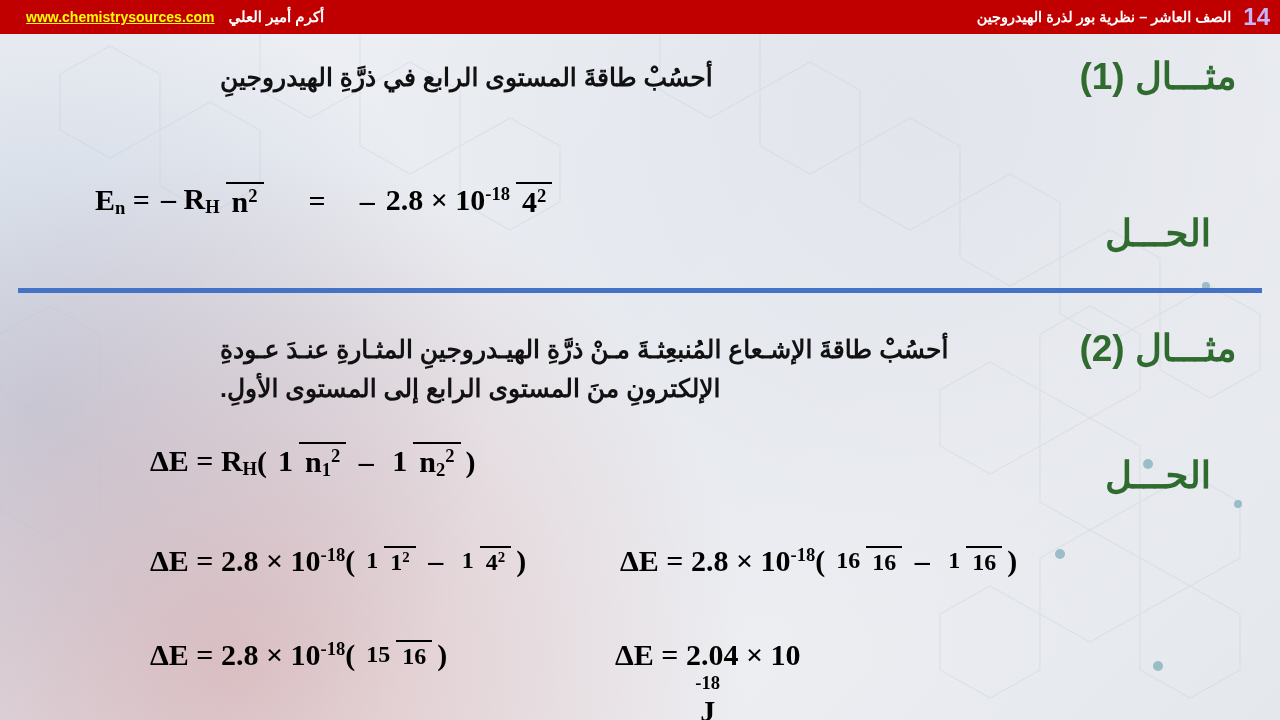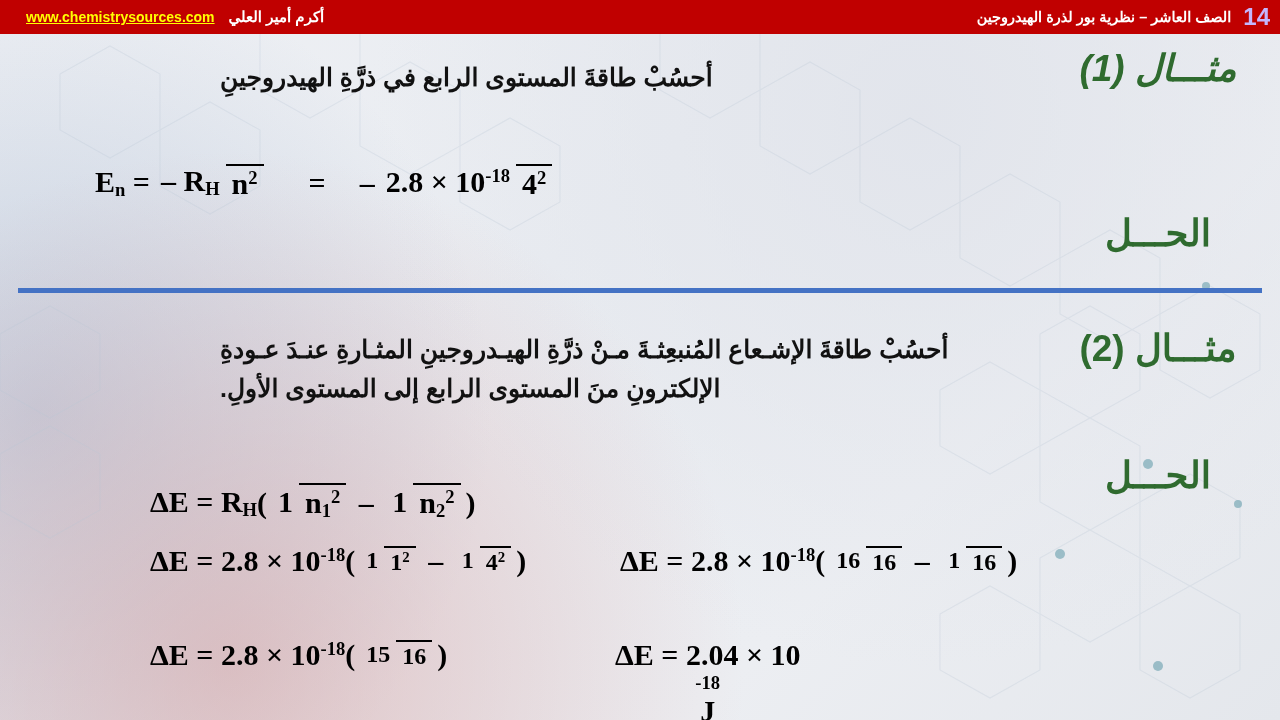--- a/index.html
+++ b/index.html
@@ -57,21 +57,21 @@
   .hexlayer { position:absolute; inset:0; opacity:.55; }
 
   
   .label {
     position:absolute;
     direction:rtl; text-align:center;
     color:#2E6B2E;
     font-weight:bold;
     font-family:"Liberation Sans", sans-serif;
   }
-  .label-ex1 { right:22px; top:12px; width:200px; font-size:37px; line-height:1.25; color:#2F6B2F;font-style:italic;}
+  .label-ex1 { right:22px; top:20px; width:200px; font-size:37px; line-height:1.25; color:#2F6B2F;}
   .label-sol1 { right:22px; top:178px; width:200px; font-size:37px; color:#2F6B2F;}
   .label-ex2 { right:22px; top:292px; width:200px; font-size:37px; line-height:1.25; color:#2F6B2F;}
   .label-sol2 { right:22px; top:420px; width:200px; font-size:37px; color:#2F6B2F;}
 
   
   .qtext {
     position:absolute; direction:rtl; text-align:left;
     color:#111; font-weight:bold;
     font-family:Liberation Sans, sans-serif;
   }
@@ -96,26 +96,26 @@
   .m-row { display:flex; align-items:center; }
   .frac {
     display:inline-flex; align-items:center;
     vertical-align:middle; margin:0 5px;
   }
   .frac .num { padding:0 6px 1px 6px; }
   .frac .den { padding:1px 6px 0 6px; border-top:2px solid #000; }
   sub { font-size:.62em; vertical-align:-0.22em; }
   sup { font-size:.62em; vertical-align:0.55em; }
 
-  .eq1 { top:130px; left:95px; font-size:30px; }
+  .eq1 { top:148px; left:95px; font-size:30px; }
   .eq1 .frac .num, .eq1 .frac .den { font-size:30px; }
   .eq1 .gap { display:inline-block; width:40px; }
   .eq1 .gap2 { display:inline-block; width:34px; }
 
-  .eq2 { top:408px; left:150px; font-size:30px;margin-top:41px; }
+  .eq2 { top:408px; left:150px; font-size:30px; }
   .eq3 { top:510px; left:150px; font-size:30px; }
   .eq4 { top:604px; left:150px; font-size:30px; }
   .eq3b { top:510px; left:620px; font-size:30px; }
   .eq4b { top:604px; left:615px; font-size:30px;flex-direction:column; }
 
   .small-frac .num, .small-frac .den { font-size:24px; }
 </style>
 </head>
 <body>
 

